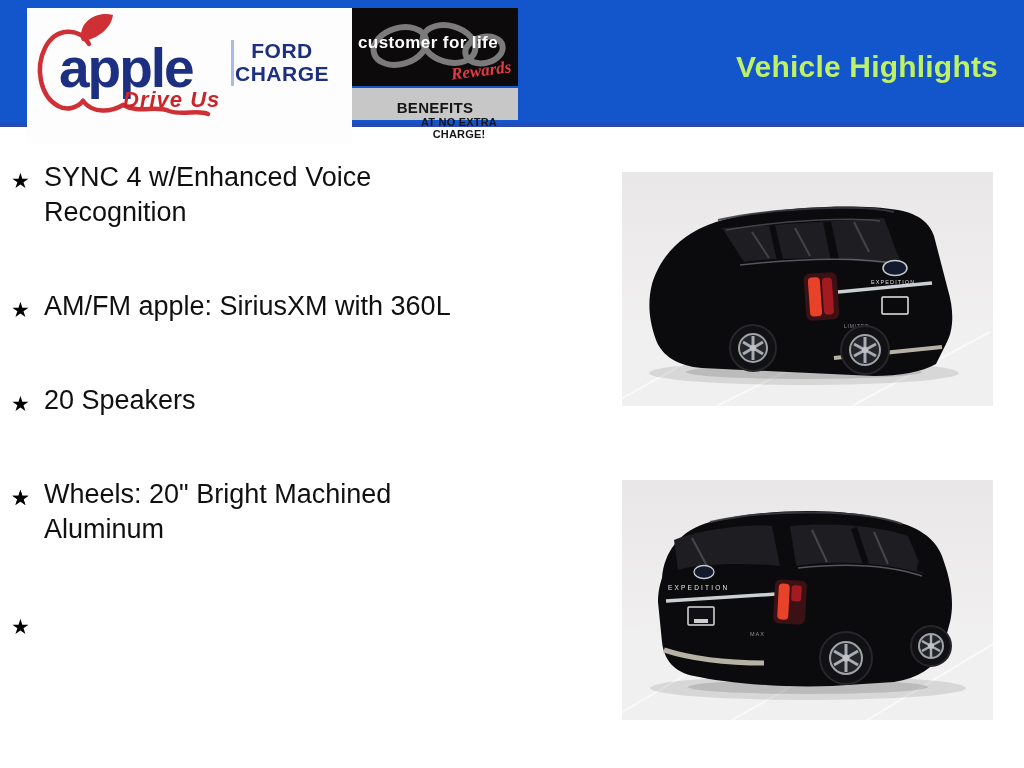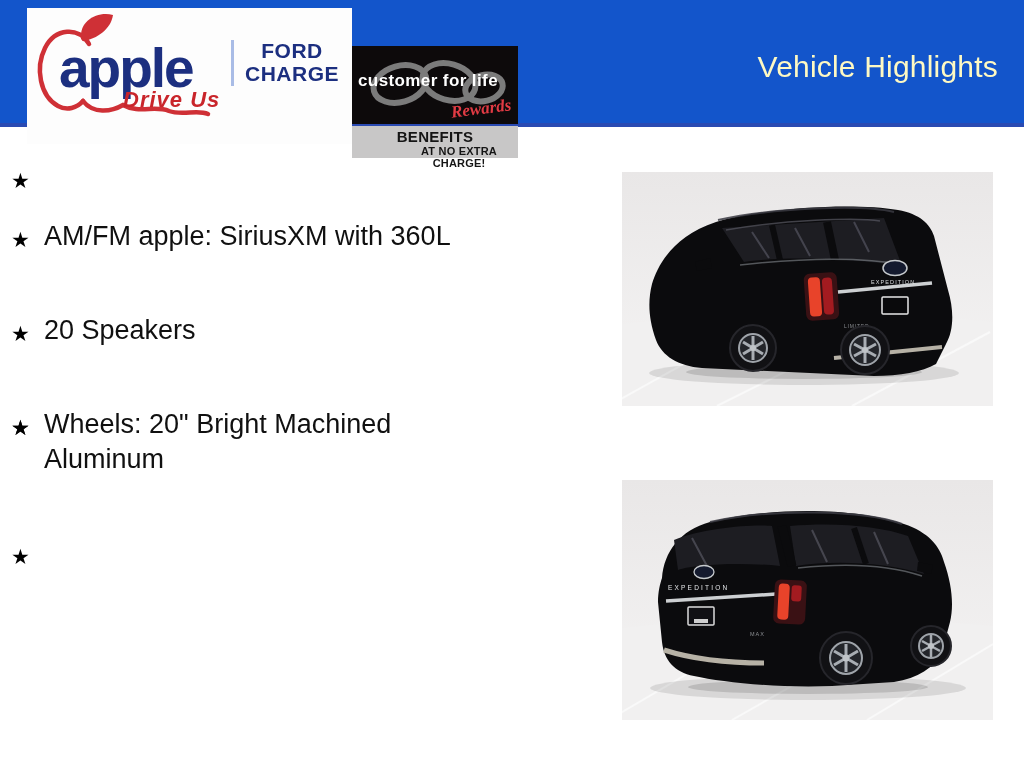--- a/index.html
+++ b/index.html
@@ -28,56 +28,56 @@
   .brand-word {
     position: absolute; left: 32px; top: 28px;
     font-size: 55px; font-weight: bold; letter-spacing: -2px;
     color: #1c2f80;
   }
   .makes-divider {
     position: absolute; left: 204px; top: 32px;
     width: 3px; height: 46px; background: #a9bce6;
   }
   .makes {
-    position: absolute; left: 218px; top: 31px;
+    position: absolute; left: 208px; top: 31px;
     font-size: 21px; font-weight: bold; line-height: 23px;
     color: #1c2f80; letter-spacing: 0.5px;
   }
   .tagline {
     position: absolute; left: 96px; top: 79px;
     font-size: 22px; font-weight: bold; font-style: italic;
     color: #c9252b; letter-spacing: 1px;
   }
 
   .rewards { position: absolute; left: 352px; top: 8px; width: 166px; }
   .rewards-black {
     position: relative; width: 166px; height: 78px;
-    background: #0d0a0b; overflow: hidden; margin-top: 38px;
+    background: #0d0a0b; overflow: hidden;
   }
   .cfl-text {
     position: absolute; left: 6px; top: 25px;
     color: #ffffff; font-size: 17px; font-weight: bold; letter-spacing: 0.4px;
     white-space: nowrap;
   }
   .rewards-script {
     position: absolute; right: 7px; bottom: 5px;
     color: #e23b44; font-size: 17px; font-style: italic; font-weight: bold;
     font-family: "Liberation Serif", serif;
     transform: rotate(-7deg);
   }
   .rewards-gray {
     margin-top: 2px; width: 166px; height: 32px;
     background: #c8c7c7; text-align: center; color: #151515;
   }
-  .benefits1 { font-size: 15px; font-weight: bold; line-height: 16px; padding-top: 3px; letter-spacing: 0.3px; }
+  .benefits1 { font-size: 15px; font-weight: bold; line-height: 16px; padding-top: 12px; letter-spacing: 0.3px; }
   .benefits2 { font-size: 11px; font-weight: bold; line-height: 12px; letter-spacing: 0.2px; margin-left: 48px; }
 
   .page-title {
     position: absolute; right: 26px; top: 50px;
-    color: #fef9c3; font-size: 30px; font-weight: 400; letter-spacing: 0.2px;
+    color: #bef264; font-size: 30px; font-weight: 700; letter-spacing: 0.2px;
   }
 
   
   .highlights {
     position: absolute; left: 10px; top: 160px;
     list-style: none; width: 505px;
   }
   .highlights li {
     position: relative; padding-left: 34px; margin-bottom: 59px;
     font-size: 27px; line-height: 35px; color: #101010;
@@ -134,20 +134,21 @@
       <div class="benefits2">AT NO EXTRA CHARGE!</div>
     </div>
   </div>
 
   <div class="page-title">Vehicle Highlights</div>
 </div>
 
 <ul class="highlights">
   <li>
     <span class="star">★</span>
+    <span>SYNC 4 w/Enhanced Voice Recognition</span>
   </li>
   <li>
     <span class="star">★</span>
     <span>AM/FM apple: SiriusXM with 360L</span>
   </li>
   <li>
     <span class="star">★</span>
     <span>20 Speakers</span>
   </li>
   <li>

